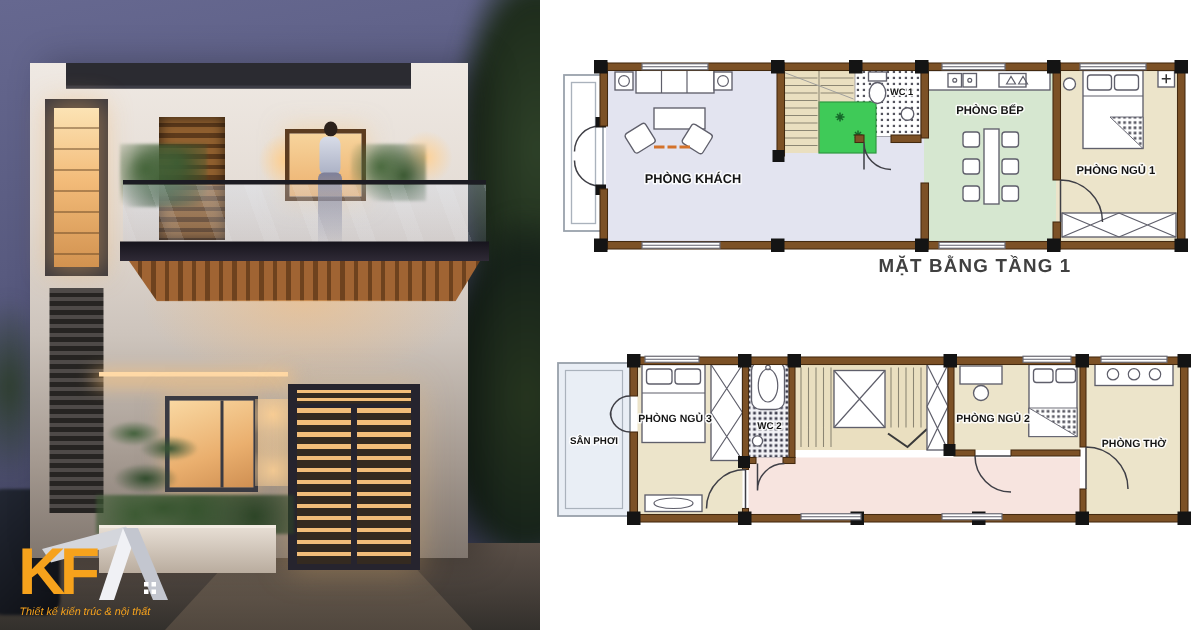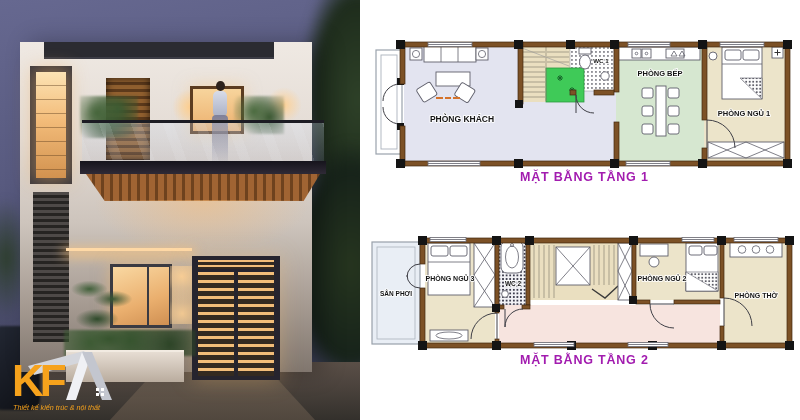--- a/index.html
+++ b/index.html
@@ -76,21 +76,21 @@
                 radial-gradient(ellipse 30px 14px at 45% 55%,#2e4a2a,rgba(40,60,30,0) 72%),
                 radial-gradient(ellipse 24px 12px at 60% 75%,#27411f,rgba(40,60,30,0) 72%);}
   .hedge{left:44px;top:288px;width:132px;height:26px;filter:blur(1px);
      background:radial-gradient(circle at 20% 50%,#3c5a33,rgba(40,60,30,0) 60%),
                 radial-gradient(circle at 50% 40%,#33502c,rgba(40,60,30,0) 60%),
                 radial-gradient(circle at 80% 55%,#2c4426,rgba(40,60,30,0) 60%);}
   .planter{left:46px;top:308px;width:118px;height:30px;border-top:2px solid #f2ebe2;
      background:linear-gradient(#e6ddd3,#b9ac9e);}
 
   
-  .ptitle{color:#a21caf;font-weight:bold;font-size:12.5px;letter-spacing:.8px;text-align:left;}
+  .ptitle{color:#404040;font-weight:bold;font-size:12.5px;letter-spacing:.8px;text-align:center;}
   #caption{left:462px;top:378px;width:334px;text-align:center;color:#232323;
      font-size:21px;font-style:italic;font-weight:600;}
   svg text.lbl{font-family:"Liberation Sans","DejaVu Sans",sans-serif;font-weight:bold;fill:#141414;
      paint-order:stroke;stroke:rgba(255,255,255,.85);stroke-width:2px;stroke-linejoin:round;}
   .wallg rect{stroke:#43290f;stroke-width:.7;}
   .fur{fill:#ffffff;stroke:#5f5f6b;stroke-width:.9;}
   .furline{stroke:#5f5f6b;stroke-width:.8;fill:none;}
   .arc{stroke:#3f3f46;stroke-width:1;fill:none;}
   .win{fill:#ffffff;stroke:#6a6a74;stroke-width:.8;}
   .steps{stroke:#8b8573;stroke-width:.7;}
@@ -434,15 +434,14 @@
       <path class="arc" d="M356,64 V92 M356,64 A28,28 0 0 1 384,92"></path>
     </g>
 
     <text class="lbl" x="28" y="62" font-size="6.5" text-anchor="middle">SÂN PHƠI</text>
     <text class="lbl" x="82" y="47" font-size="7" text-anchor="middle">PHÒNG NGỦ 3</text>
     <text class="lbl" x="145" y="52" font-size="6.5" text-anchor="middle">WC 2</text>
     <text class="lbl" x="294" y="47" font-size="7" text-anchor="middle">PHÒNG NGỦ 2</text>
     <text class="lbl" x="388" y="64" font-size="7" text-anchor="middle">PHÒNG THỜ</text>
   </svg>
 
-  <div class="a ptitle" style="left:520px;top:353px;width:260px">MẶT BẰNG TẦNG 2</div>
 
 </div>
 
 </body></html>

